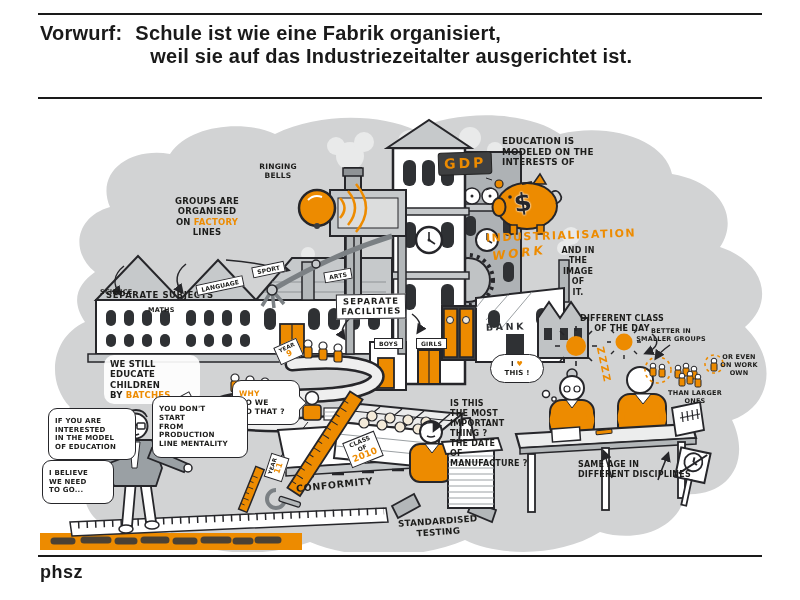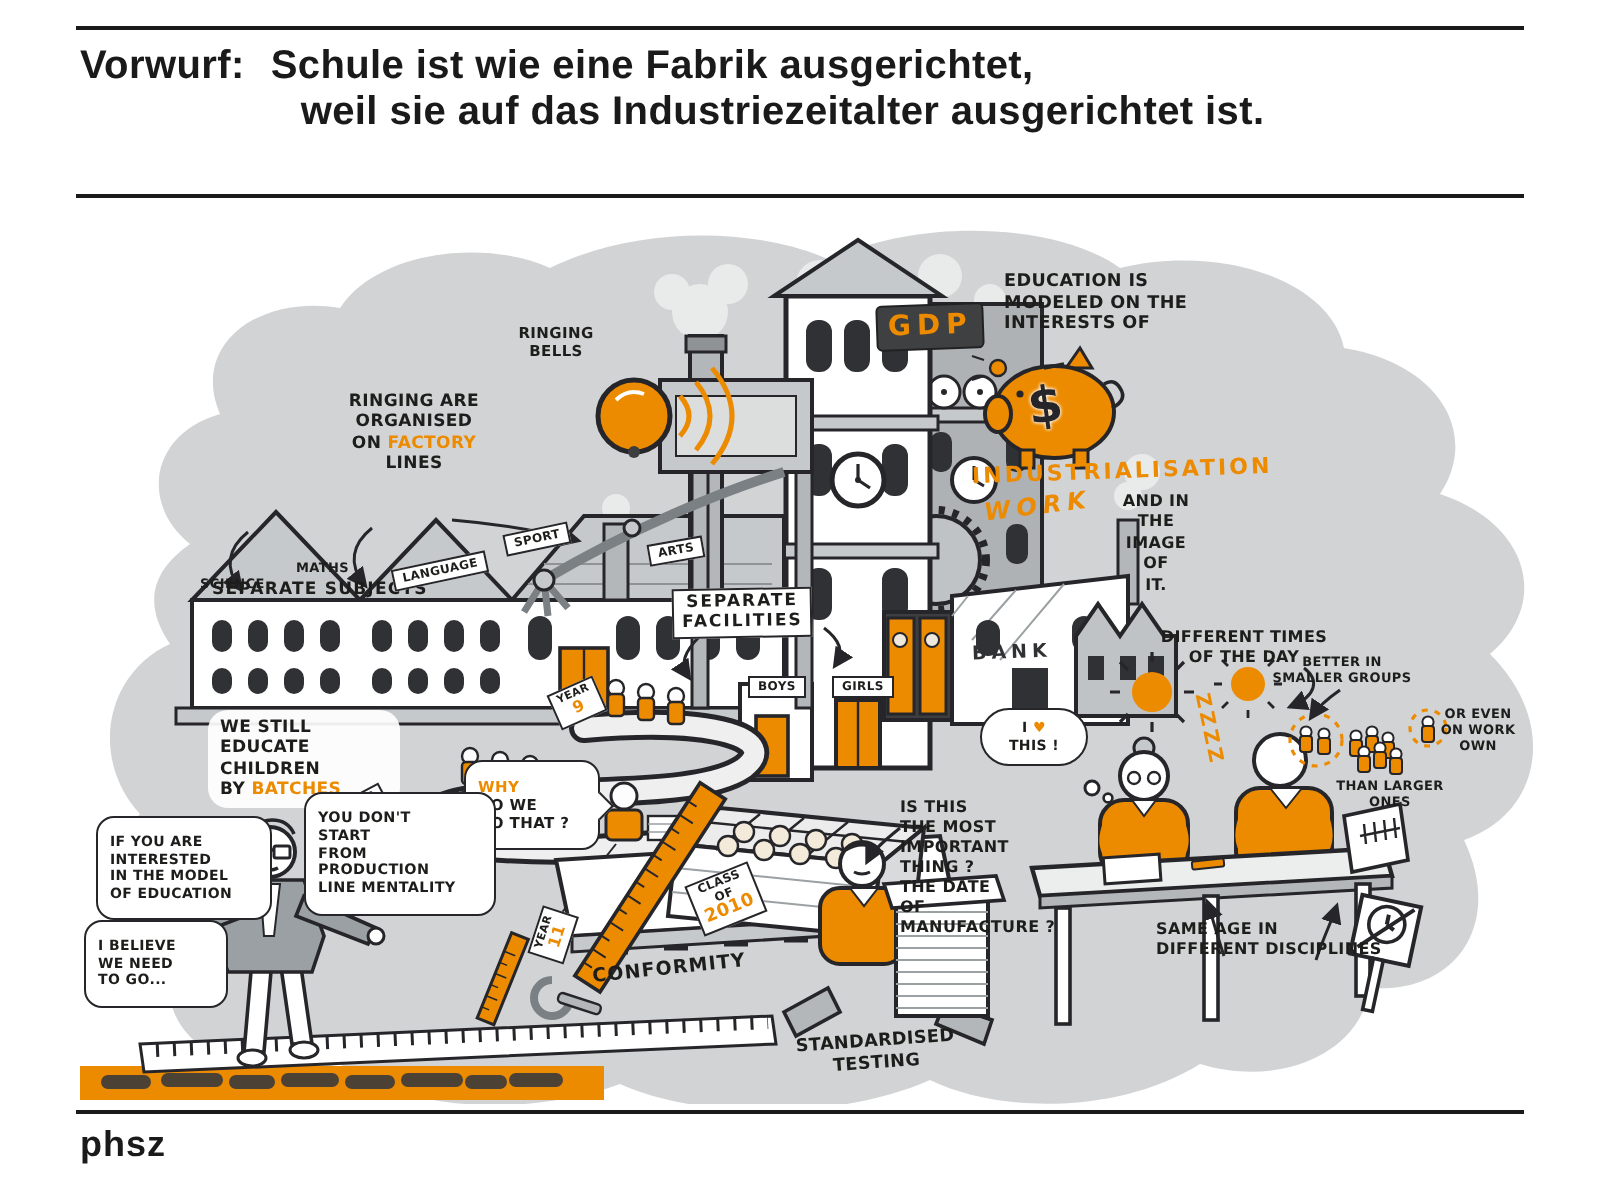--- a/index.html
+++ b/index.html
@@ -25,21 +25,21 @@
   .sign{background:#fff;border:1.5px solid #26262a;padding:1px 4px;white-space:pre-line;text-align:center;}
   .tag{background:#fff;border:1.2px solid #26262a;padding:1px 3px;font-size:5.5px;line-height:1.1;text-align:center;}
   .tag .num{color:#ED8B00;font-size:8px;display:block;}
   .tail{position:absolute;width:9px;height:9px;background:#fff;transform:rotate(45deg);}
   .t-r{right:-5.5px;top:40%;border-top:1.7px solid #26262a;border-right:1.7px solid #26262a;}
 
   #lb-ringing{left:206px;top:50px;width:64px;text-align:center;font-size:7.5px;}
   #lb-schools{left:120px;top:84px;width:94px;text-align:center;font-size:8.5px;}
   #lb-sepsub{left:66px;top:141px;font-size:8.5px;letter-spacing:.6px;margin-top:37px;}
   #lb-science{left:60px;top:177px;font-size:6.5px;}
-  #lb-maths{left:108px;top:169px;font-size:6.5px;}
+  #lb-maths{left:108px;top:195px;font-size:6.5px;}
   #lb-language{left:156px;top:168px;font-size:6px;transform:rotate(-12deg);}
   #lb-sport{left:212px;top:152px;font-size:6px;transform:rotate(-12deg);}
   #lb-arts{left:284px;top:158px;font-size:6px;transform:rotate(-10deg);}
   #lb-edu{left:462px;top:24px;width:120px;font-size:8.8px;}
   #lb-gdp{left:398px;top:40px;background:#3f4041;color:#ED8B00;font-size:14px;letter-spacing:3px;
           padding:2px 5px;border-radius:3px;border:1.5px solid #222;transform:rotate(-2deg);}
   #lb-dollar{left:474px;top:76px;font-size:25px;transform:rotate(-8deg);color:#26262a;
              text-shadow:0 0 2px #fff,0 0 2px #fff;}
   #lb-indus{left:446px;top:117px;font-size:11px;letter-spacing:1.5px;transform:rotate(-2deg);color:#ED8B00;}
   #lb-work{left:452px;top:134px;font-size:12px;letter-spacing:3px;font-style:italic;transform:rotate(-7deg);color:#ED8B00;}
@@ -72,21 +72,21 @@
 </style>
 </head>
 <body>
 
 <div class="slide">
   <div class="rule rule-top"></div>
 
   <div class="title">
     <span class="title-prefix">Vorwurf:</span>
     <span class="title-lines">
-      <span>Schule ist wie eine Fabrik ausgerichtet,</span>
+      <span>Schule ist wie eine Fabrik organisiert,</span>
       <span class="title-line2">weil sie auf das Industriezeitalter ausgerichtet ist.</span>
     </span>
   </div>
 
   <div class="rule rule-mid"></div>
 
   <div id="illustration">
     <svg id="scene" width="735" height="440" viewBox="0 0 735 440">
       <defs>
         <marker id="ah" markerWidth="7" markerHeight="7" refX="5" refY="3.5" orient="auto">
@@ -487,21 +487,21 @@
         <path d="M310,206 C302,214 300,220 304,226" marker-end="url(#ah)"></path>
         <path d="M372,202 C380,208 382,214 378,220" marker-end="url(#ah)"></path>
         <path d="M410,302 C400,310 396,314 394,318" marker-end="url(#ah)"></path>
         <circle cx="506" cy="282" r="3.5" fill="#fff" stroke-width="1.5"></circle>
         <circle cx="514" cy="287" r="2.2" fill="#fff" stroke-width="1.3"></circle>
       </g>
     </svg>
 
     <div class="lb" id="lb-ringing">RINGING
 BELLS</div>
-    <div class="lb" id="lb-schools"><span>RINGING ARE
+    <div class="lb" id="lb-schools"><span>GROUPS ARE
 ORGANISED
 ON </span><span class="o">FACTORY</span><span>
 LINES</span></div>
     <div class="lb" id="lb-sepsub">SEPARATE SUBJECTS</div>
     <div class="lb" id="lb-science">SCIENCE</div>
     <div class="lb" id="lb-maths">MATHS</div>
     <div class="lb sign" id="lb-language">LANGUAGE</div>
     <div class="lb sign" id="lb-sport">SPORT</div>
     <div class="lb sign" id="lb-arts">ARTS</div>
     <div class="lb" id="lb-edu">EDUCATION IS
@@ -551,21 +551,21 @@
 TESTING</div>
     <div class="lb" id="lb-isthis">IS THIS
 THE MOST
 IMPORTANT
 THING ?
 THE DATE
 OF
 MANUFACTURE ?</div>
     <div class="lb thought" id="lb-love"><span>I </span><span class="o">♥</span><span>
 THIS !</span></div>
-    <div class="lb" id="lb-difftimes">DIFFERENT TIMES
+    <div class="lb" id="lb-difftimes">DIFFERENT CLASS
 OF THE DAY</div>
     <div class="lb" id="lb-zzzz">ZZZZ</div>
     <div class="lb" id="lb-better">BETTER IN
 SMALLER GROUPS</div>
     <div class="lb" id="lb-larger">THAN LARGER
 ONES</div>
     <div class="lb" id="lb-own">OR EVEN
 ON WORK
 OWN</div>
     <div class="lb" id="lb-sameage">SAME AGE IN

